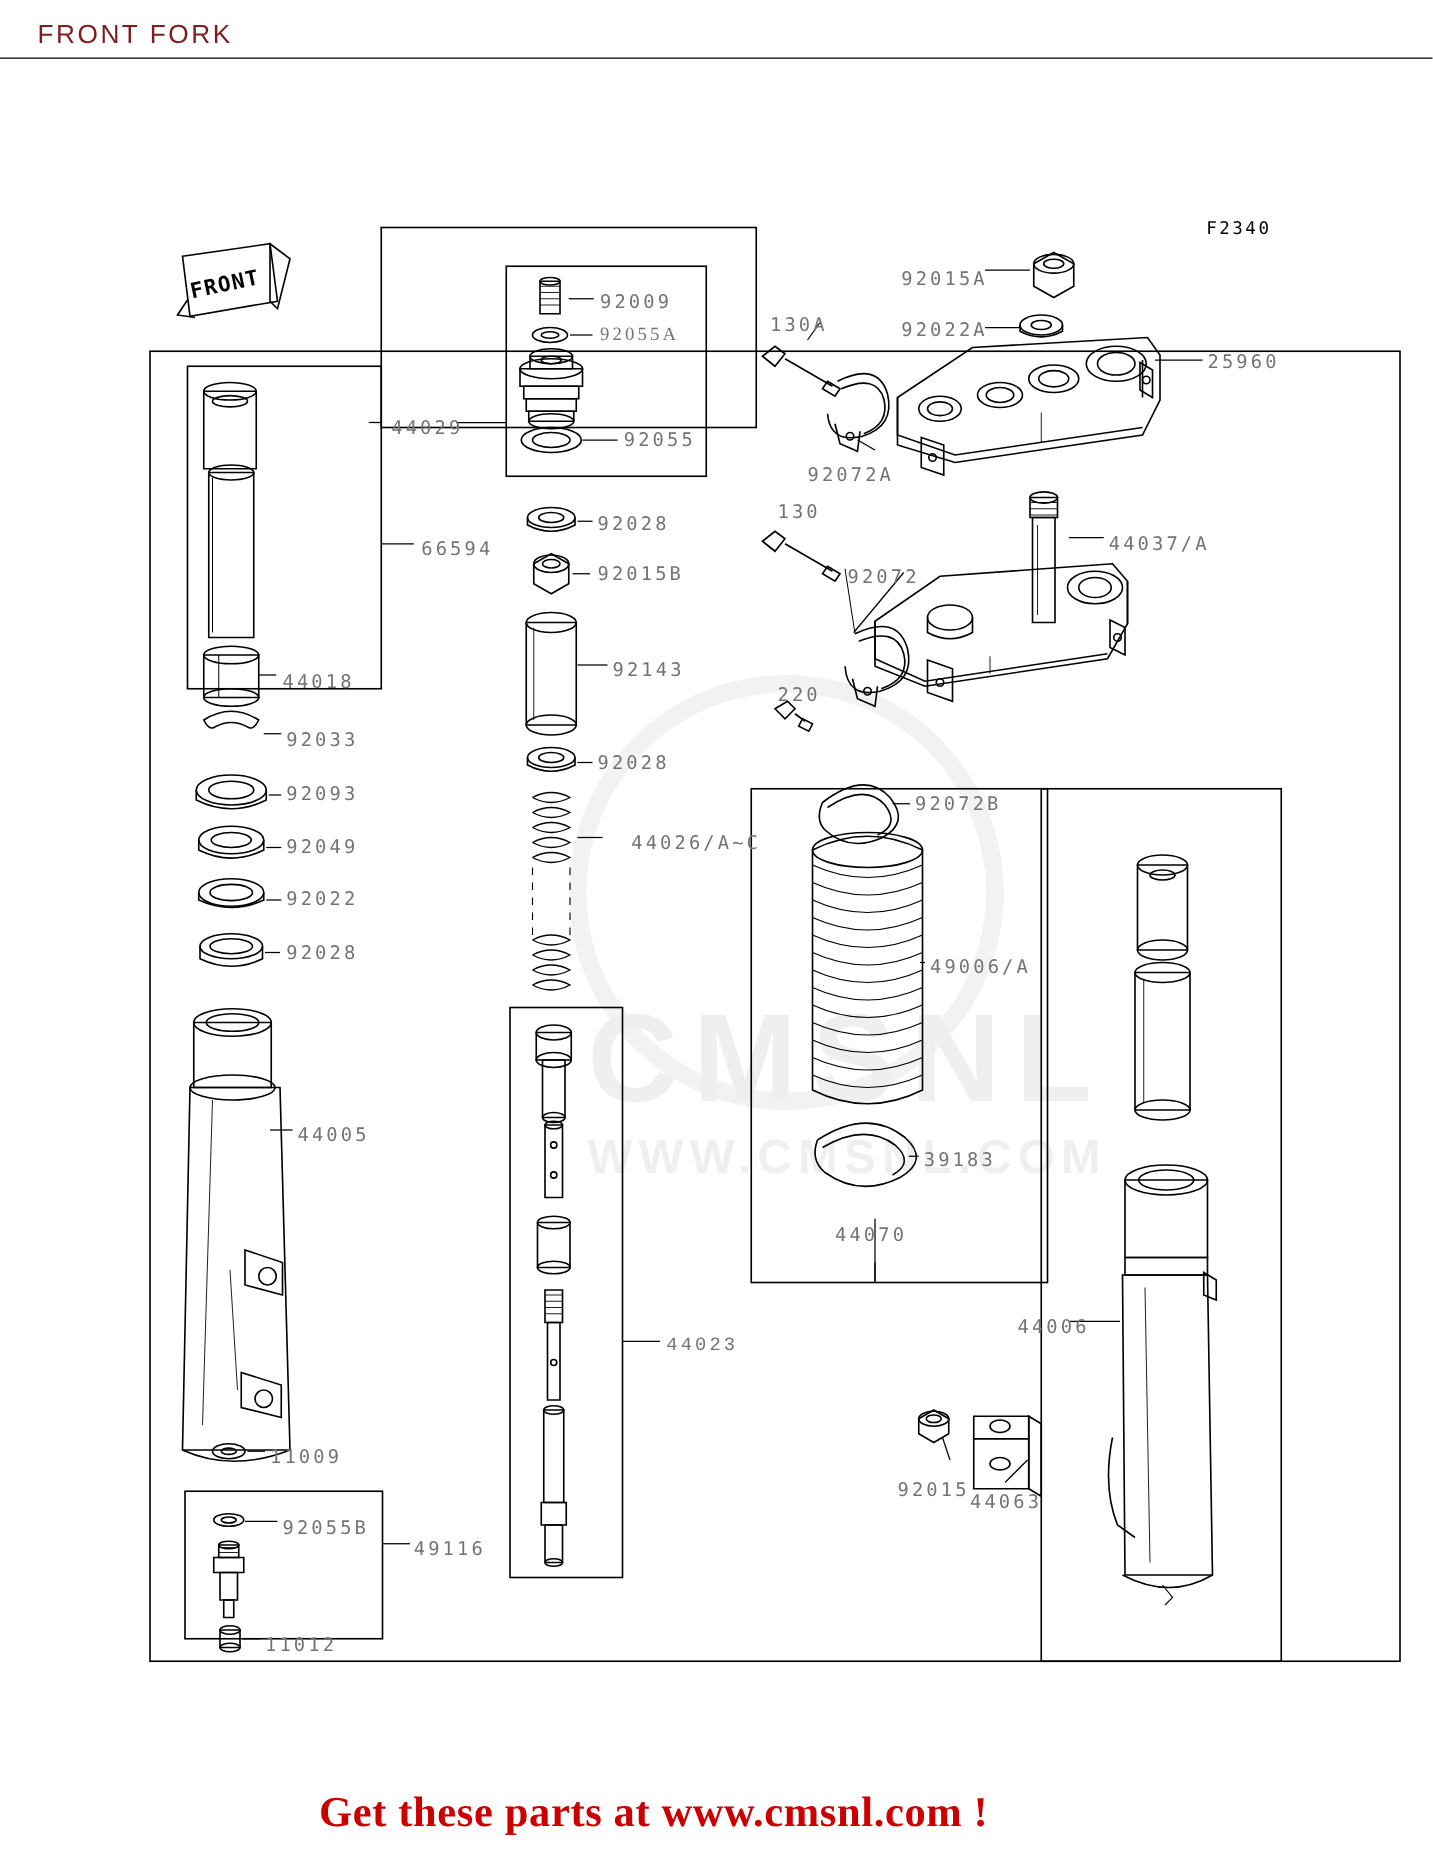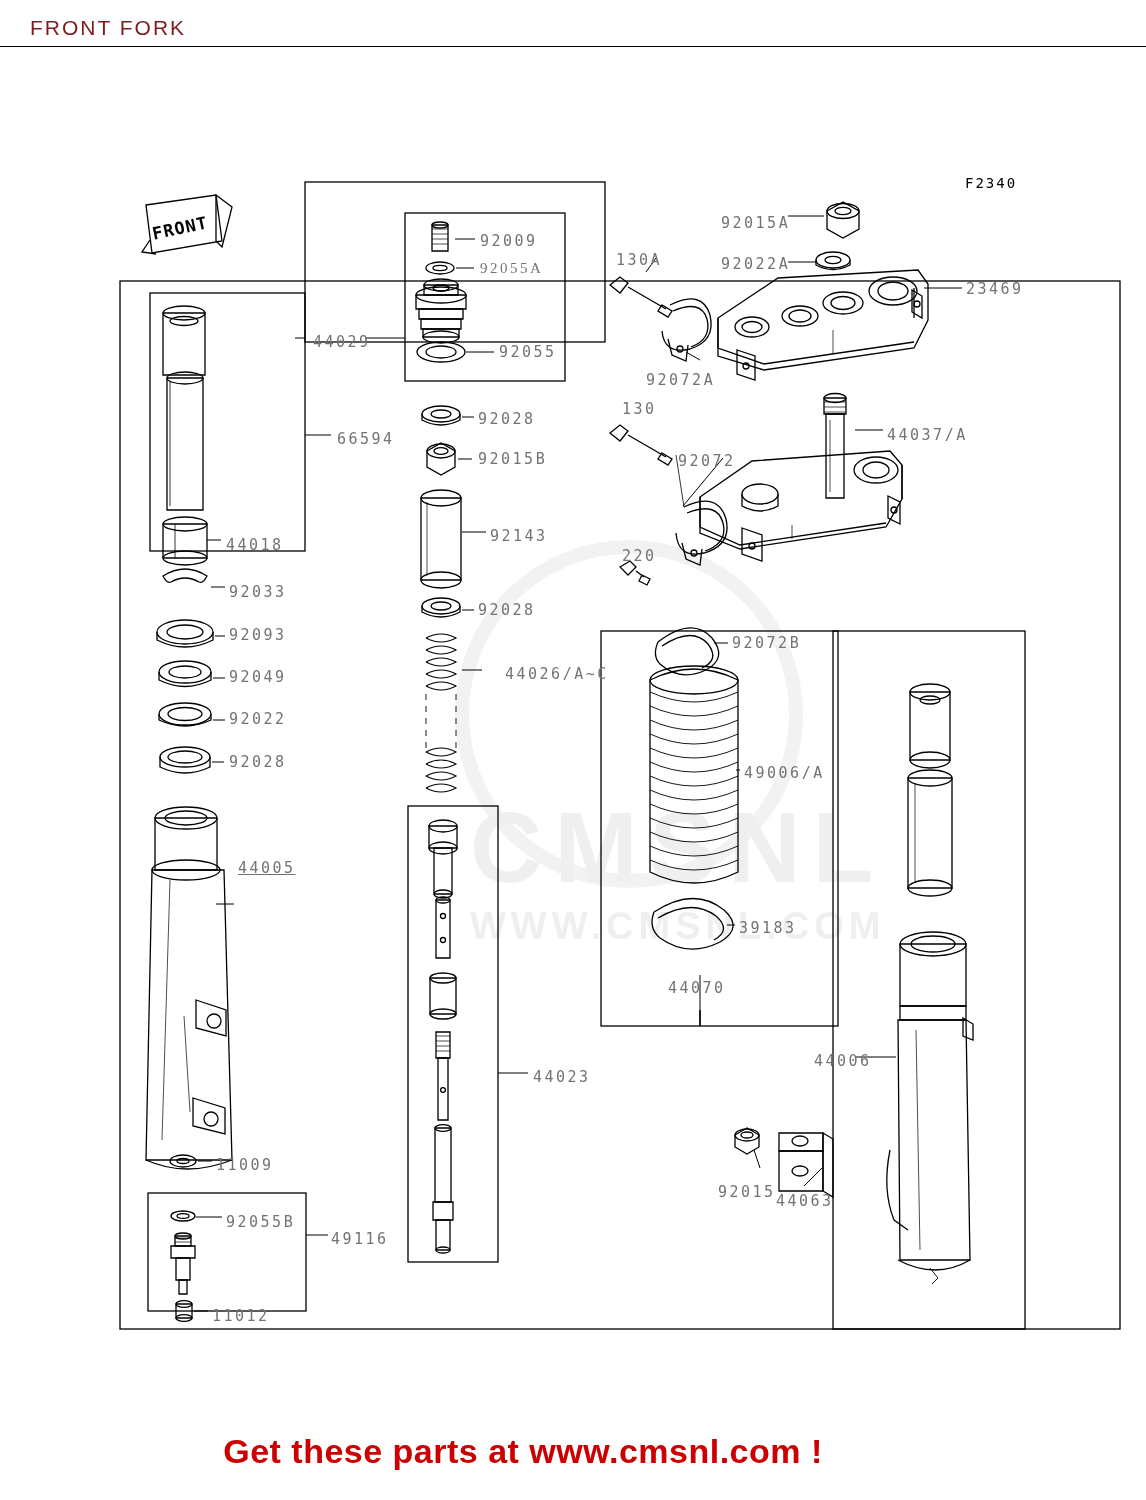--- a/index.html
+++ b/index.html
@@ -45,21 +45,21 @@
     letter-spacing: 2px;
     font-family: "DejaVu Sans Mono", monospace;
   }
   
   .footer {
     position: absolute;
     left: 0;
     top: 1432px;
     width: 1046px;
     text-align: center;
-    font-family: Liberation Sans, sans-serif;
+    font-family: Liberation Serif, serif;
     font-weight: bold;
     font-size: 34px;
     color: #cc0000;
     letter-spacing: 0.5px;
   }
   
   svg.art {
     position: absolute;
     left: 0;
     top: 0;
@@ -441,21 +441,21 @@
   <div class="front-badge">
     <span>FRONT</span>
   </div>
 
   <div id="label-layer">
       <div class="lbl" style="left: 480px; top: 232px;">92009</div>
       <div class="lbl" style="left: 480px; top: 260px; font-family: Liberation Serif, serif;">92055A</div>
       <div class="lbl" style="left: 721px; top: 214px;">92015A</div>
       <div class="lbl" style="left: 721px; top: 255px;">92022A</div>
       <div class="lbl" style="left: 616px; top: 251px;">130A</div>
-      <div class="lbl" style="left: 966px; top: 280px;">23469</div>
+      <div class="lbl" style="left: 966px; top: 280px;">25960</div>
       <div class="lbl" style="left: 313px; top: 333px;">44029</div>
       <div class="lbl" style="left: 499px; top: 343px;">92055</div>
       <div class="lbl" style="left: 646px; top: 371px;">92072A</div>
       <div class="lbl" style="left: 337px; top: 430px;">66594</div>
       <div class="lbl" style="left: 478px; top: 410px;">92028</div>
       <div class="lbl" style="left: 622px; top: 400px;">130</div>
       <div class="lbl" style="left: 887px; top: 426px;">44037/A</div>
       <div class="lbl" style="left: 478px; top: 450px;">92015B</div>
       <div class="lbl" style="left: 678px; top: 452px;">92072</div>
       <div class="lbl" style="left: 490px; top: 527px;">92143</div>
@@ -463,25 +463,25 @@
       <div class="lbl" style="left: 622px; top: 547px;">220</div>
       <div class="lbl" style="left: 229px; top: 583px;">92033</div>
       <div class="lbl" style="left: 478px; top: 601px;">92028</div>
       <div class="lbl" style="left: 732px; top: 634px;">92072B</div>
       <div class="lbl" style="left: 229px; top: 626px;">92093</div>
       <div class="lbl" style="left: 229px; top: 668px;">92049</div>
       <div class="lbl" style="left: 505px; top: 665px;">44026/A~C</div>
       <div class="lbl" style="left: 229px; top: 710px;">92022</div>
       <div class="lbl" style="left: 229px; top: 753px;">92028</div>
       <div class="lbl" style="left: 744px; top: 764px;">49006/A</div>
-      <div class="lbl" style="left: 238px; top: 859px; text-decoration: underline;">44005</div>
+      <div class="lbl" style="left: 238px; top: 899px;">44005</div>
       <div class="lbl" style="left: 739px; top: 919px;">39183</div>
       <div class="lbl" style="left: 668px; top: 979px;">44070</div>
       <div class="lbl" style="left: 814px; top: 1052px;">44006</div>
-      <div class="lbl" style="left: 533px; top: 1068px;">44023</div>
+      <div class="lbl" style="left: 533px; top: 1068px; font-family: Liberation Mono, monospace;">44023</div>
       <div class="lbl" style="left: 216px; top: 1156px;">11009</div>
       <div class="lbl" style="left: 718px; top: 1183px;">92015</div>
       <div class="lbl" style="left: 226px; top: 1213px;">92055B</div>
       <div class="lbl" style="left: 331px; top: 1230px;">49116</div>
       <div class="lbl" style="left: 776px; top: 1192px;">44063</div>
       <div class="lbl" style="left: 212px; top: 1307px;">11012</div>
     </div>
 
   <div class="footer">Get these parts at www.cmsnl.com !</div>
 </div>

